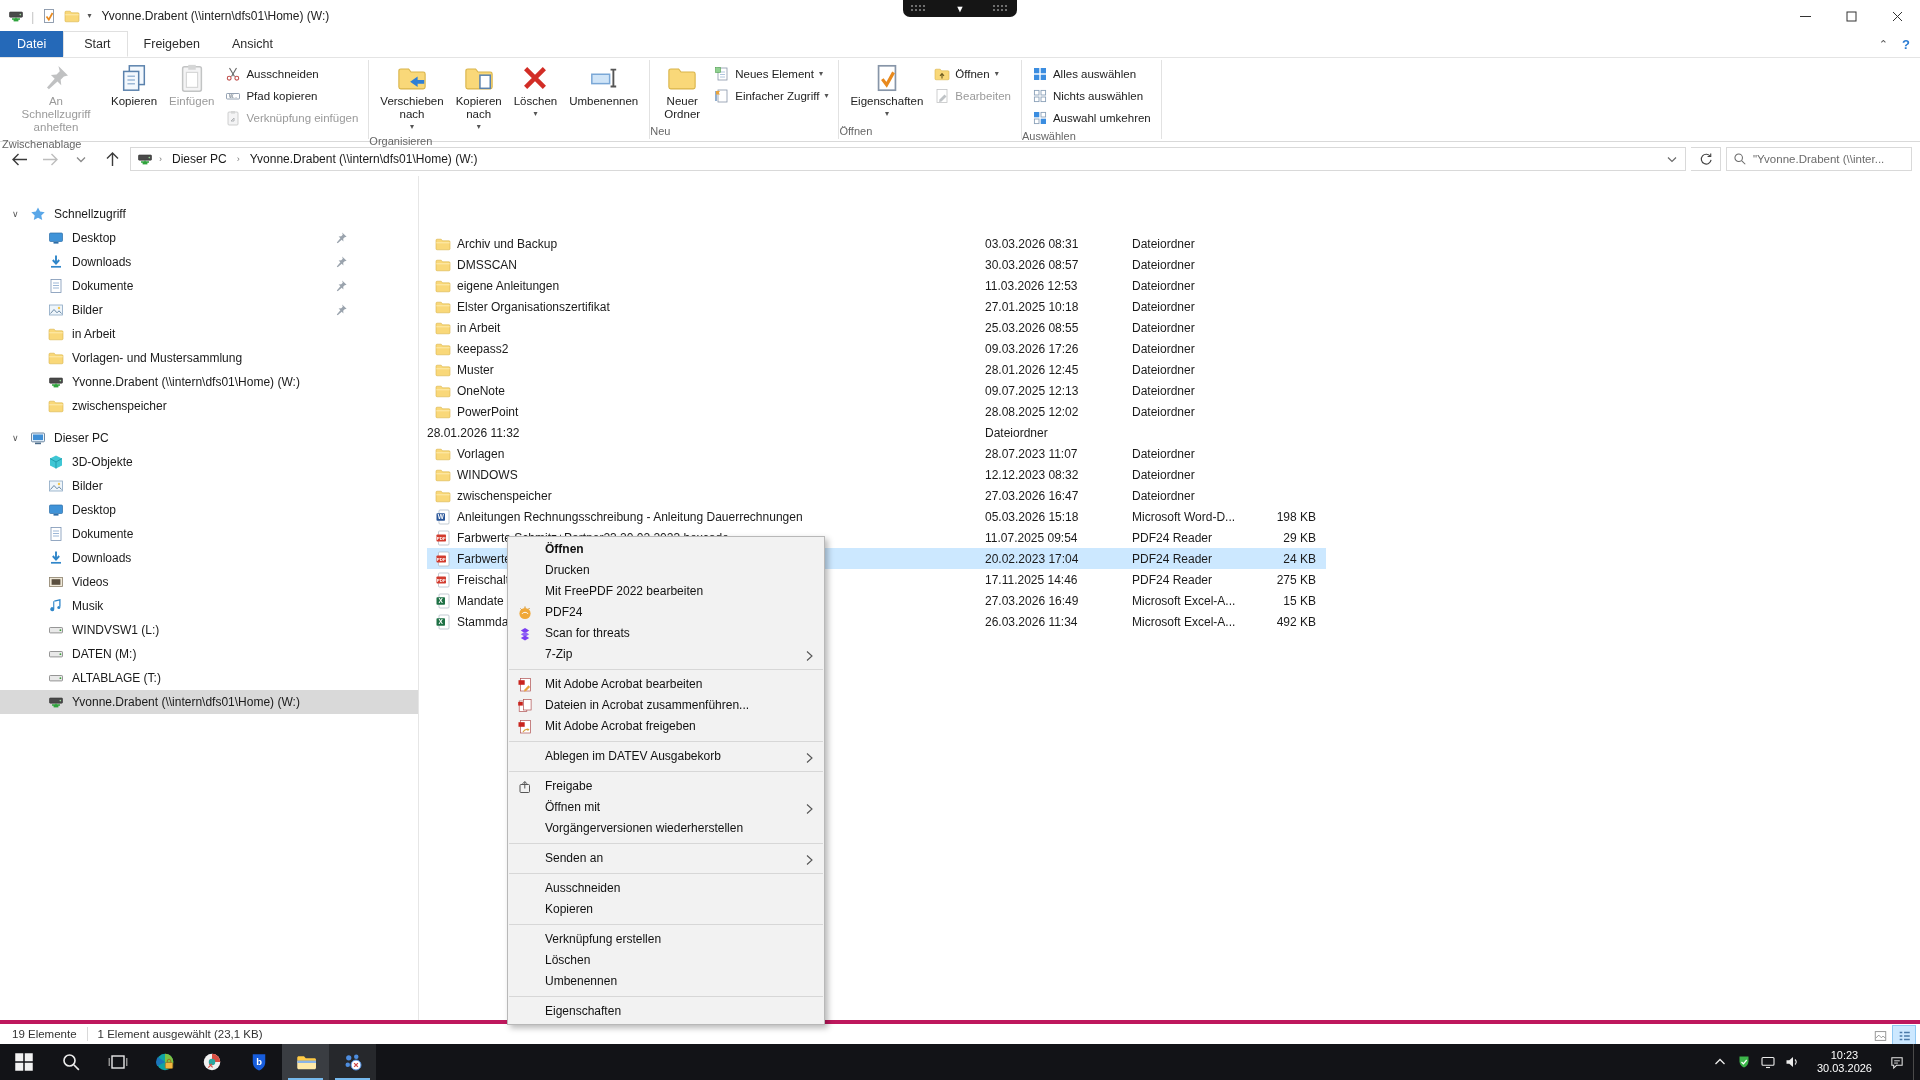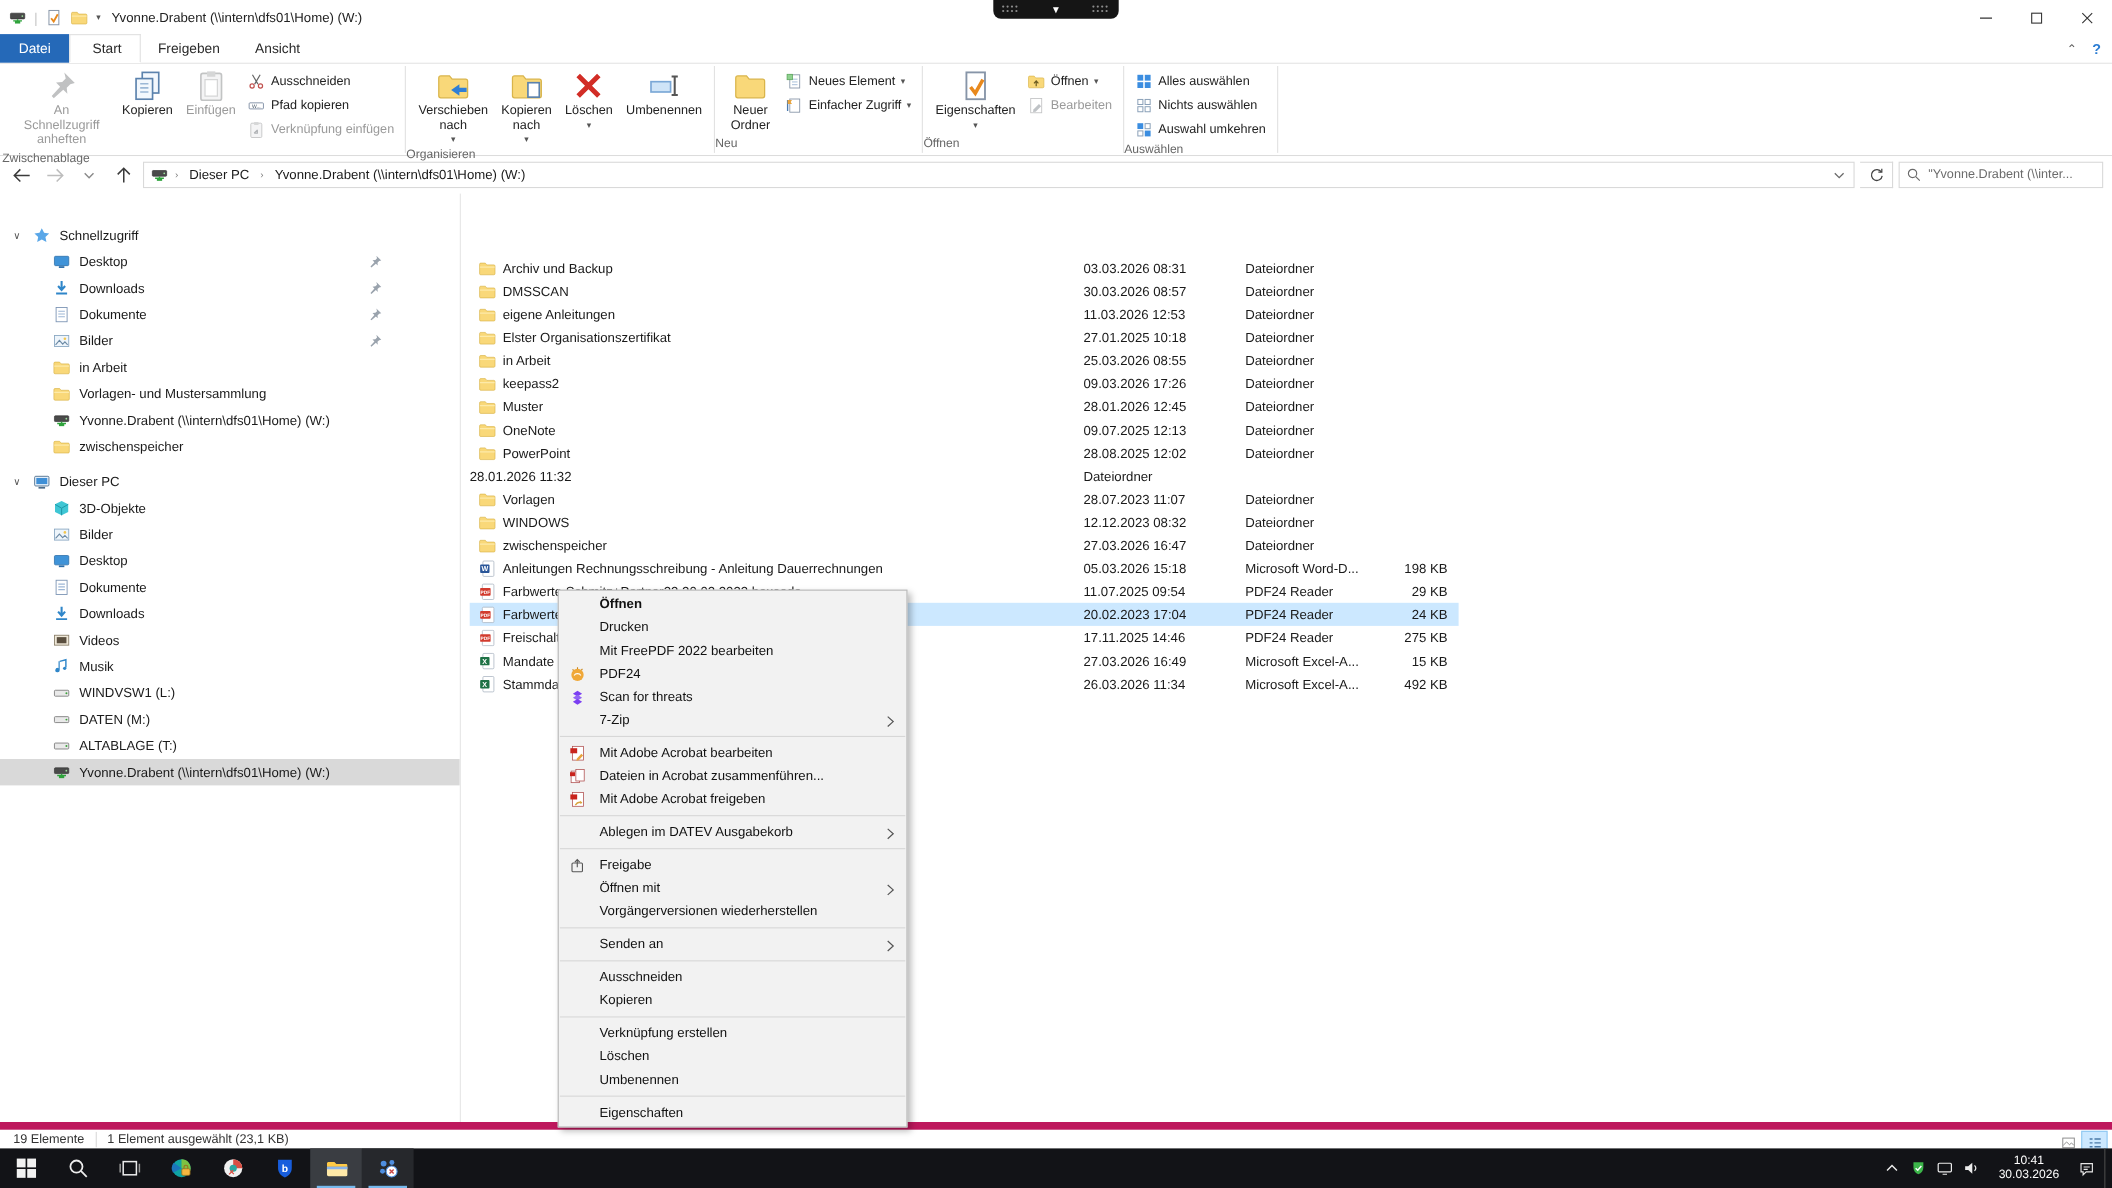--- a/index.html
+++ b/index.html
@@ -83,21 +83,21 @@
   
   #context-menu{position:absolute;left:507px;top:536px;width:318px;background:#f2f2f2;
     border:1px solid #b8b8b8;box-shadow:3px 3px 6px rgba(0,0,0,.28);padding:2px 0;z-index:50;}
   .mitem{height:21px;line-height:21px;position:relative;padding-left:37px;font-size:12px;color:#111;white-space:nowrap;}
   .mitem.bold{font-weight:bold;}
   .mitem .ic{position:absolute;left:9px;top:2.5px;}
   .mitem .sub{position:absolute;right:9px;top:4px;width:12px;height:12px;}
   .msep{height:1px;background:#d7d7d7;margin:4px 1px;}
 
   
-  #statusbar{height:24px;border-top:7px solid #be185d;display:flex;align-items:center;padding:0 0 0 12px;background:#fff;position:relative;}
+  #statusbar{height:24px;border-top:4px solid #be185d;display:flex;align-items:center;padding:0 0 0 12px;background:#fff;position:relative;}
   #status-left{display:flex;align-items:center;gap:10px;font-size:11.5px;color:#333;}
   .st-sep{width:1px;height:14px;background:#d9d9d9;}
   #status-views{position:absolute;right:4px;top:1px;display:flex;}
   .viewbtn{width:24px;height:21px;display:flex;align-items:center;justify-content:center;}
   .viewbtn.active{background:#cce8ff;border:1px solid #90c8f2;}
 
   
   #taskbar{height:36px;background:#121317;display:flex;align-items:stretch;position:relative;}
   .tbtn{width:47px;display:flex;align-items:center;justify-content:center;position:relative;}
   .tbtn.active-app{background:#3a3d42;}
@@ -1175,21 +1175,21 @@
         <div class="trayic">
           <span class="ic ic16">
             <svg viewBox="0 0 16 16">
               <path d="M2.5 6.3h2.8L9 3v10L5.3 9.7H2.5z" fill="#ececec"></path>
               <path d="M11 5.5a3.6 3.6 0 0 1 0 5" stroke="#ececec" stroke-width="1.1" fill="none"></path>
             </svg>
           </span>
         </div>
       </div>
     <div id="clock">
-      <div>10:41</div>
+      <div>10:23</div>
       <div>30.03.2026</div>
     </div>
     <div class="trayic">
         <svg width="16" height="15" viewBox="0 0 16 16">
           <path d="M2.5 3h11v8h-6l-3 3v-3h-2z" fill="none" stroke="#e8e8e8" stroke-width="1.1"></path>
           <path d="M5 6.2h6M5 8.6h4" stroke="#e8e8e8"></path>
         </svg>
       </div>
     <div id="show-desktop"></div>
   </div>

